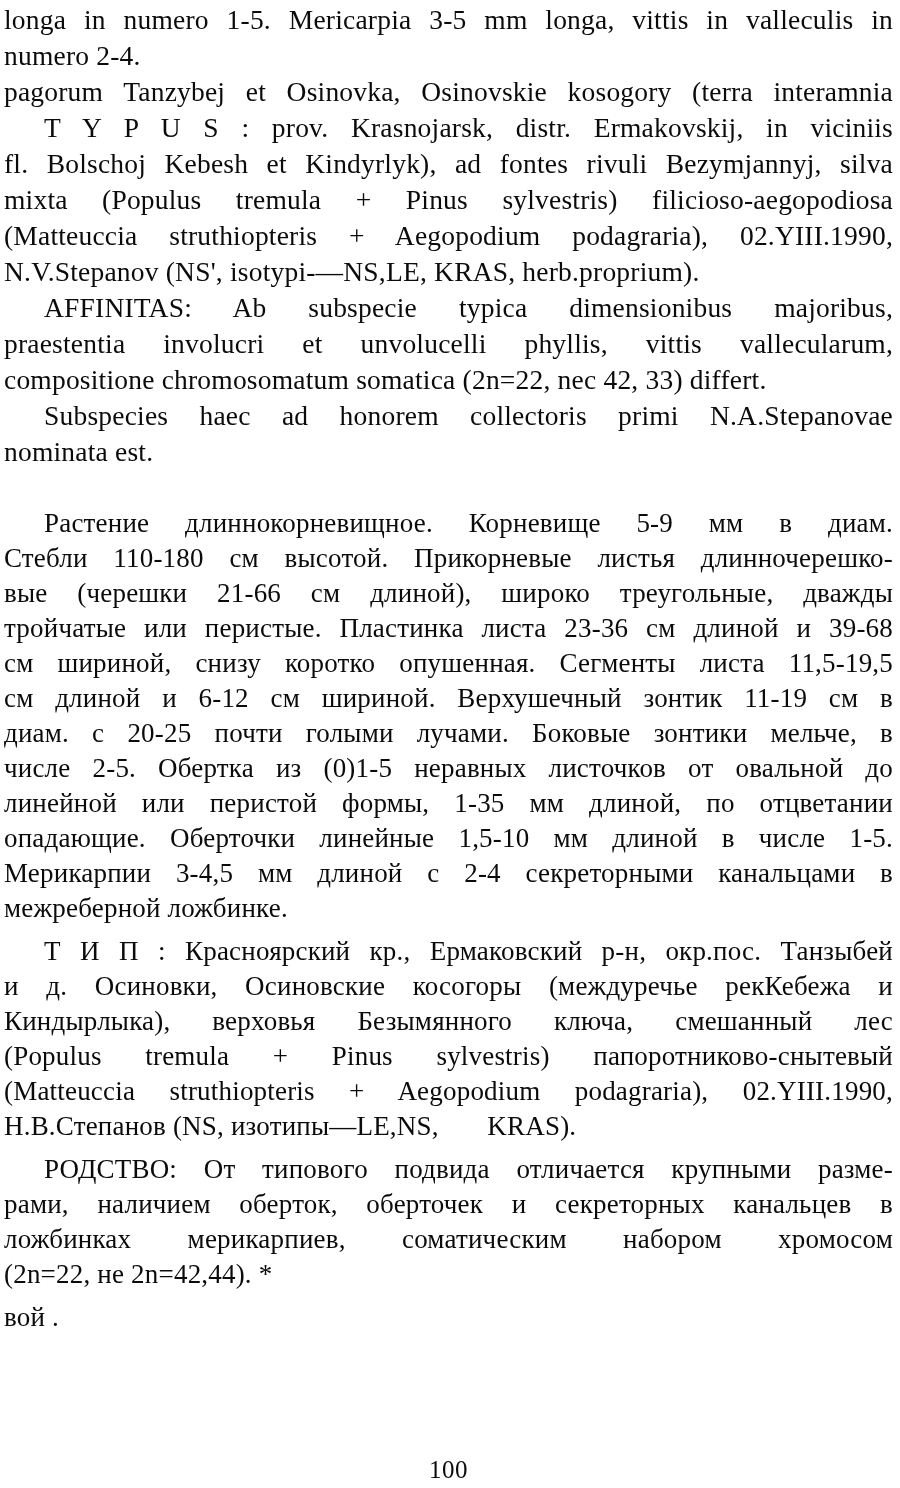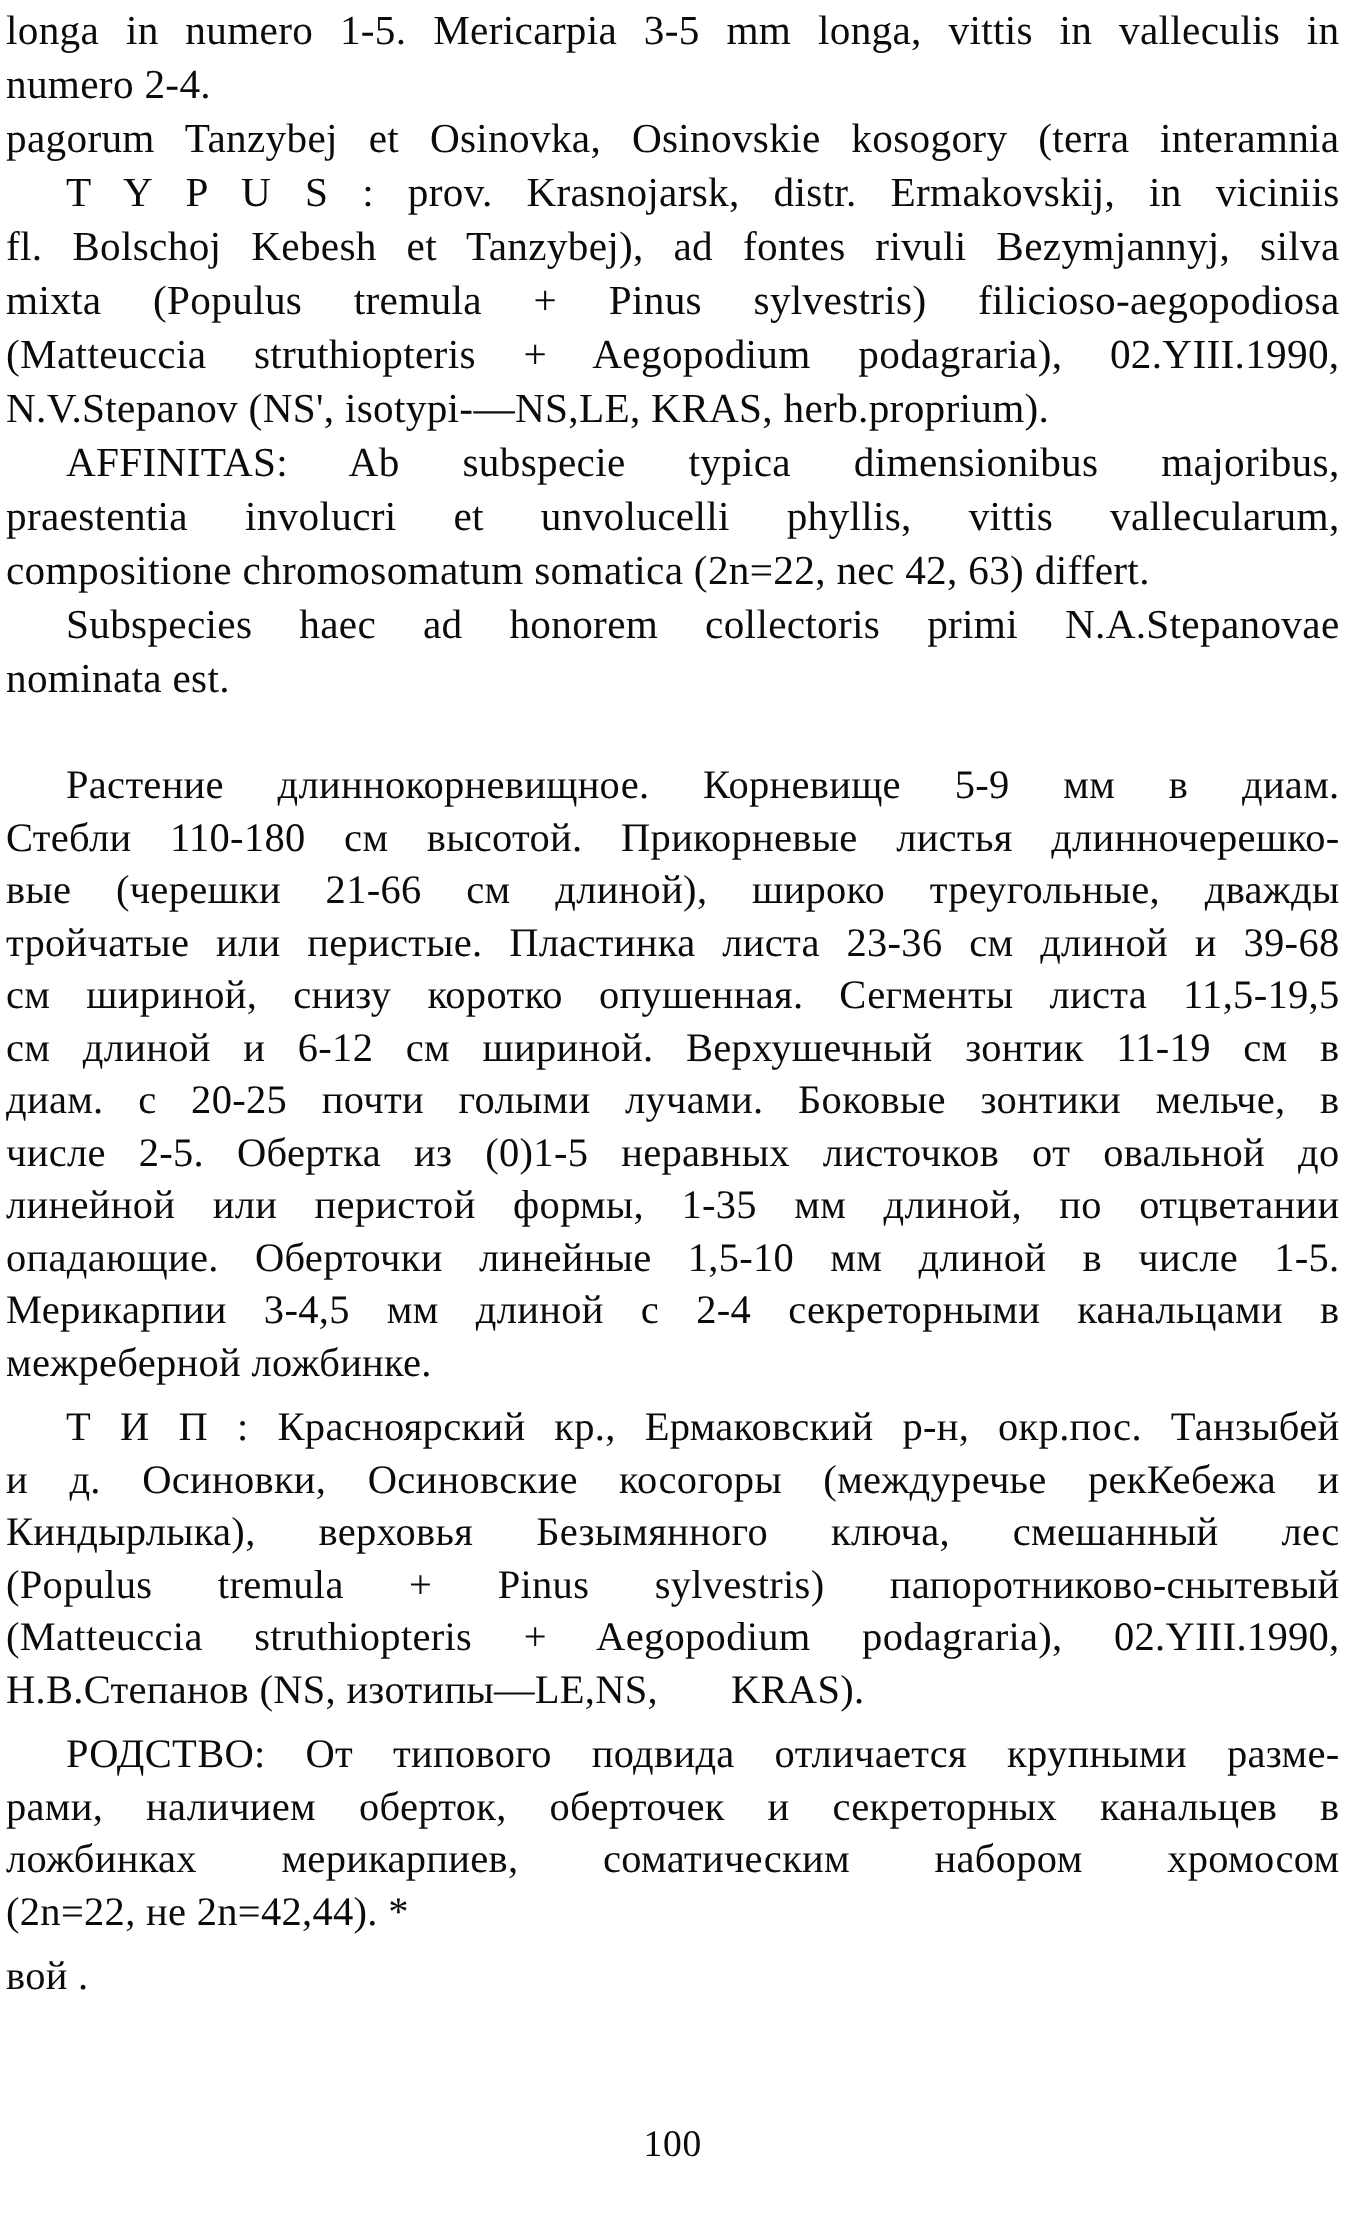--- a/index.html
+++ b/index.html
@@ -39,50 +39,50 @@
     text-align-last: justify;
   }
   .line.last {
     text-align: center;
     text-align-last: left;
   }
   .line.indent { text-indent: 40px; }
   .sp-section { margin-top: 36px; }
   .sp-para { margin-top: 8px; }
   .footer {
-    margin-top: 80px;
+    margin-top: 120px;
     text-align: center;
   }
   .footer .pnum {
     font-size: 25px;
     line-height: 30px;
     letter-spacing: 0.5px;
   }
 </style>
 </head>
 <body>
 
 <div class="page">
   <div class="text">
       <div class="para latin">
         <div class="line just">longa in numero 1-5. Mericarpia 3-5 mm longa, vittis in valleculis in</div>
         <div class="line last">numero 2-4.</div>
       </div>
       <div class="para latin">
         <div class="line just">pagorum Tanzybej et Osinovka, Osinovskie kosogory (terra interamnia</div>
         <div class="line just indent">T Y P U S : prov. Krasnojarsk, distr. Ermakovskij, in viciniis</div>
-        <div class="line just">fl. Bolschoj Kebesh et Tanzybej), ad fontes rivuli Bezymjannyj, silva</div>
+        <div class="line just">fl. Bolschoj Kebesh et Kindyrlyk), ad fontes rivuli Bezymjannyj, silva</div>
         <div class="line just">mixta (Populus tremula + Pinus sylvestris) filicioso-aegopodiosa</div>
         <div class="line just">(Matteuccia struthiopteris + Aegopodium podagraria), 02.YIII.1990,</div>
         <div class="line last">N.V.Stepanov (NS', isotypi-—NS,LE, KRAS, herb.proprium).</div>
       </div>
       <div class="para latin">
         <div class="line just indent">AFFINITAS: Ab subspecie typica dimensionibus majoribus,</div>
         <div class="line just">praestentia involucri et unvolucelli phyllis, vittis vallecularum,</div>
-        <div class="line last">compositione chromosomatum somatica (2n=22, nec 42, 63) differt.</div>
+        <div class="line last">compositione chromosomatum somatica (2n=22, nec 42, 33) differt.</div>
       </div>
       <div class="para latin">
         <div class="line just indent">Subspecies haec ad honorem collectoris primi N.A.Stepanovae</div>
         <div class="line last">nominata est.</div>
       </div>
       <div class="para russian sp-section">
         <div class="line just indent">Растение длиннокорневищное. Корневище 5-9 мм в диам.</div>
         <div class="line just">Стебли 110-180 см высотой. Прикорневые листья длинночерешко-</div>
         <div class="line just">вые (черешки 21-66 см длиной), широко треугольные, дважды</div>
         <div class="line just">тройчатые или перистые. Пластинка листа 23-36 см длиной и 39-68</div>

